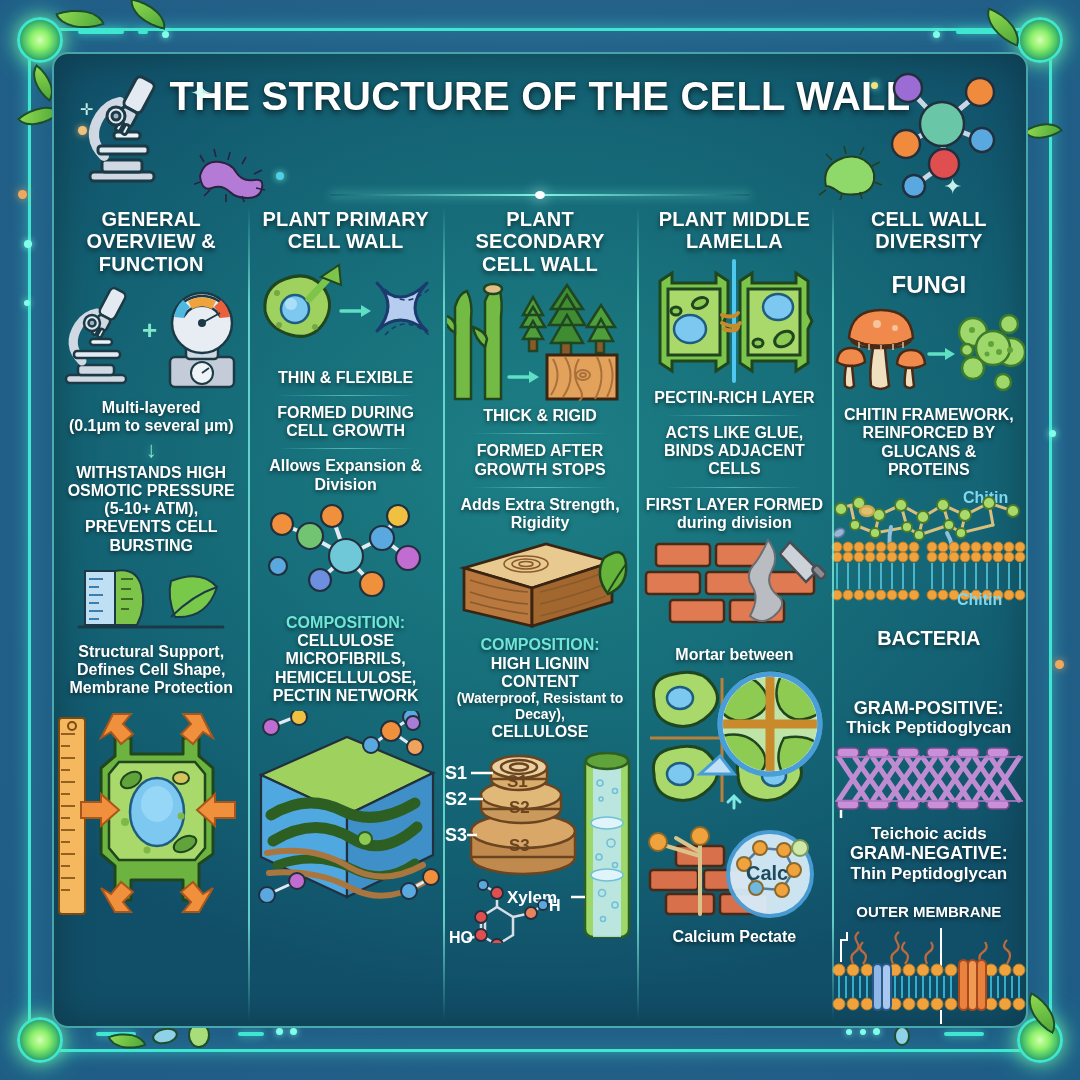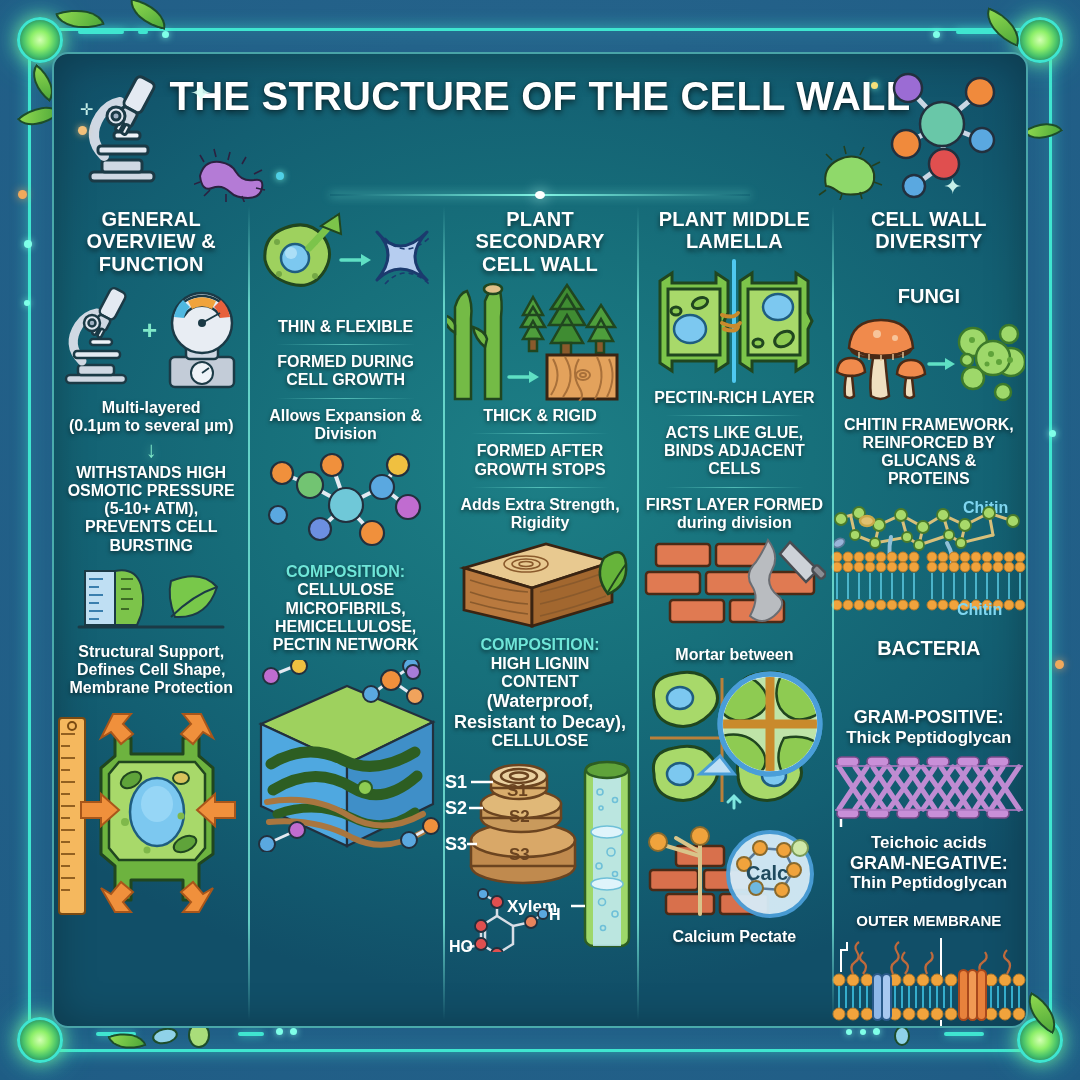--- a/index.html
+++ b/index.html
@@ -110,21 +110,21 @@
     text-align: center; margin-top: 6px; letter-spacing: .2px;
     text-shadow: 0 3px 5px rgba(0,0,0,.55);
   }
   .txt {
     text-align: center; color: #ffffff; line-height: 1.14;
     text-shadow: 0 2px 4px rgba(0,0,0,.55);
     padding: 0 2px;
   }
   .t-caps  { font-weight: 800; font-size: 16px; text-transform: uppercase; }
   .t-norm  { font-weight: 700; font-size: 16px; }
-  .t-small { font-weight: 700; font-size: 18px; text-align: center; }
+  .t-small { font-weight: 700; font-size: 14px; text-align: center; }
   .t-accent{ color: #6fe6d8; font-weight: 800; font-size: 16px; text-transform: uppercase; }
   .sep {
     width: 76%; height: 1px; margin: 8px 0;
     background: linear-gradient(90deg, rgba(127,244,226,0), rgba(127,244,226,.55), rgba(127,244,226,0));
   }
   .down-arrow { color: #7fe8c8; font-size: 22px; line-height: 1; margin: 3px 0; text-shadow: 0 0 8px rgba(127,232,200,.7); }
   .art { margin: 6px 0; display: flex; justify-content: center; align-items: center; } .sp8 { height: 8px; }
 </style>
 </head>
 <body>
@@ -347,20 +347,21 @@
             <path d="M28 98 L48 98 L48 90 L66 106 L48 122 L48 114 L28 114 Z"></path>
             <path d="M182 98 L162 98 L162 90 L144 106 L162 122 L162 114 L182 114 Z"></path>
             <path d="M62 208 L78 208 L70 198 L80 188 L68 178 L58 190 L48 184 Z"></path>
             <path d="M146 208 L130 208 L138 198 L128 188 L140 178 L150 190 L160 184 Z"></path>
           </g>
         </svg>
       </div>
     </div>
 
     <div class="col">
+      <div class="col-title">PLANT PRIMARY CELL WALL</div>
 
       <div class="art">
         <svg width="178" height="104" viewBox="0 0 178 104">
           <path d="M8 52 q-2 -24 20 -32 q24 -9 38 8 q12 16 2 34 q-12 20 -34 14 q-22 -6 -26 -24 z" fill="#9ed15e" stroke="#20461f" stroke-width="3"></path>
           <circle cx="38" cy="50" r="14" fill="#7cc8f0" stroke="#1f5d80" stroke-width="2.5"></circle>
           <circle cx="34" cy="45" r="6" fill="#bfe8fa" opacity=".7"></circle>
           <g fill="#74a845">
               <circle cx="20" cy="34" r="3"></circle>
               <circle cx="58" cy="34" r="3"></circle>
               <circle cx="22" cy="66" r="3"></circle>
@@ -725,21 +726,21 @@
           <circle cx="158" cy="26" r="8" fill="#cfe8a8" stroke="#7a9a58" stroke-width="2"></circle>
         </svg>
       </div>
 
       <div class="txt t-norm">Calcium Pectate</div>
     </div>
 
     <div class="col">
       <div class="col-title">CELL WALL DIVERSITY</div>
       <div class="sep" style="margin-top:10px;"></div>
-      <div class="txt t-caps" style="font-size:20px;margin-top:14px;">FUNGI</div>
+      <div class="txt t-caps" style="font-size:24px;margin-top:0;">FUNGI</div>
 
       <div class="art">
         <svg width="192" height="96" viewBox="0 0 192 96">
           <g stroke="#4a2a16" stroke-width="2.5">
             <path d="M16 34 q2 -28 32 -28 q30 0 32 28 q-14 8 -32 8 q-18 0 -32 -8 z" fill="#f08a4c"></path>
             <path d="M18 36 q14 6 30 6 q16 0 30 -6 q-4 8 -30 8 q-26 0 -30 -8 z" fill="#e8d8b8"></path>
             <path d="M40 44 q-4 24 -2 38 q10 6 18 0 q-2 -16 -4 -38 z" fill="#f0e0c0"></path>
             <path d="M4 58 q1 -14 14 -14 q13 0 14 14 q-6 4 -14 4 q-8 0 -14 -4 z" fill="#f08a4c"></path>
             <path d="M13 62 q-2 12 -1 20 q5 4 9 0 q-1 -10 -2 -20 z" fill="#f0e0c0"></path>
             <path d="M64 60 q1 -14 14 -14 q13 0 14 14 q-6 4 -14 4 q-8 0 -14 -4 z" fill="#f08a4c"></path>

